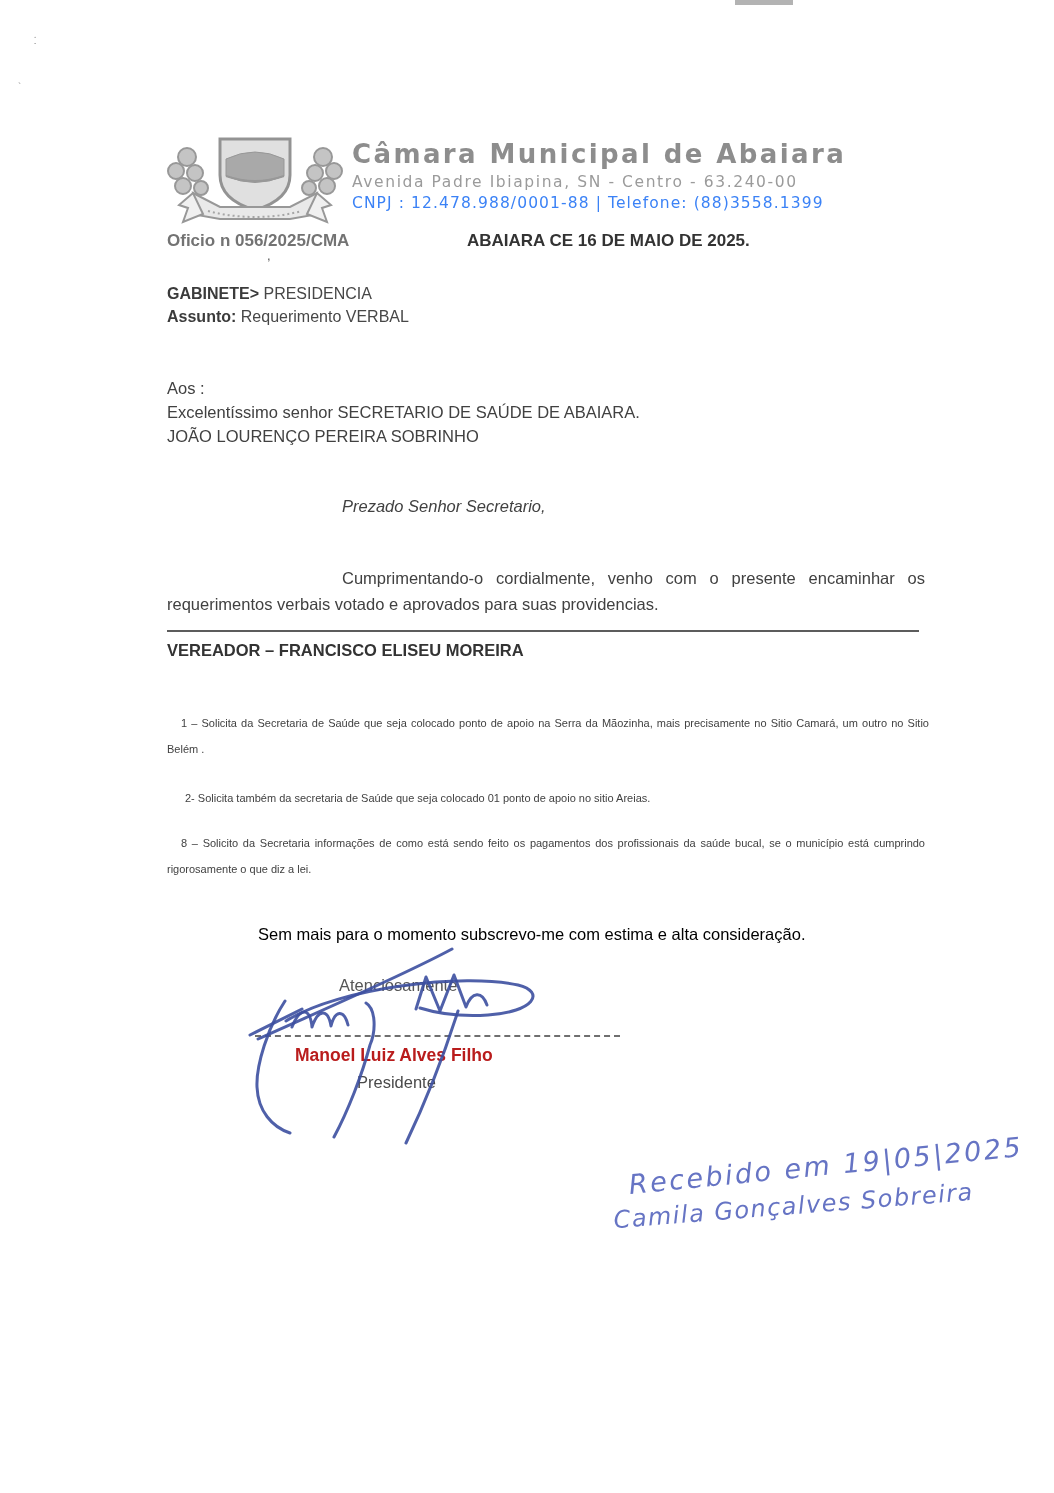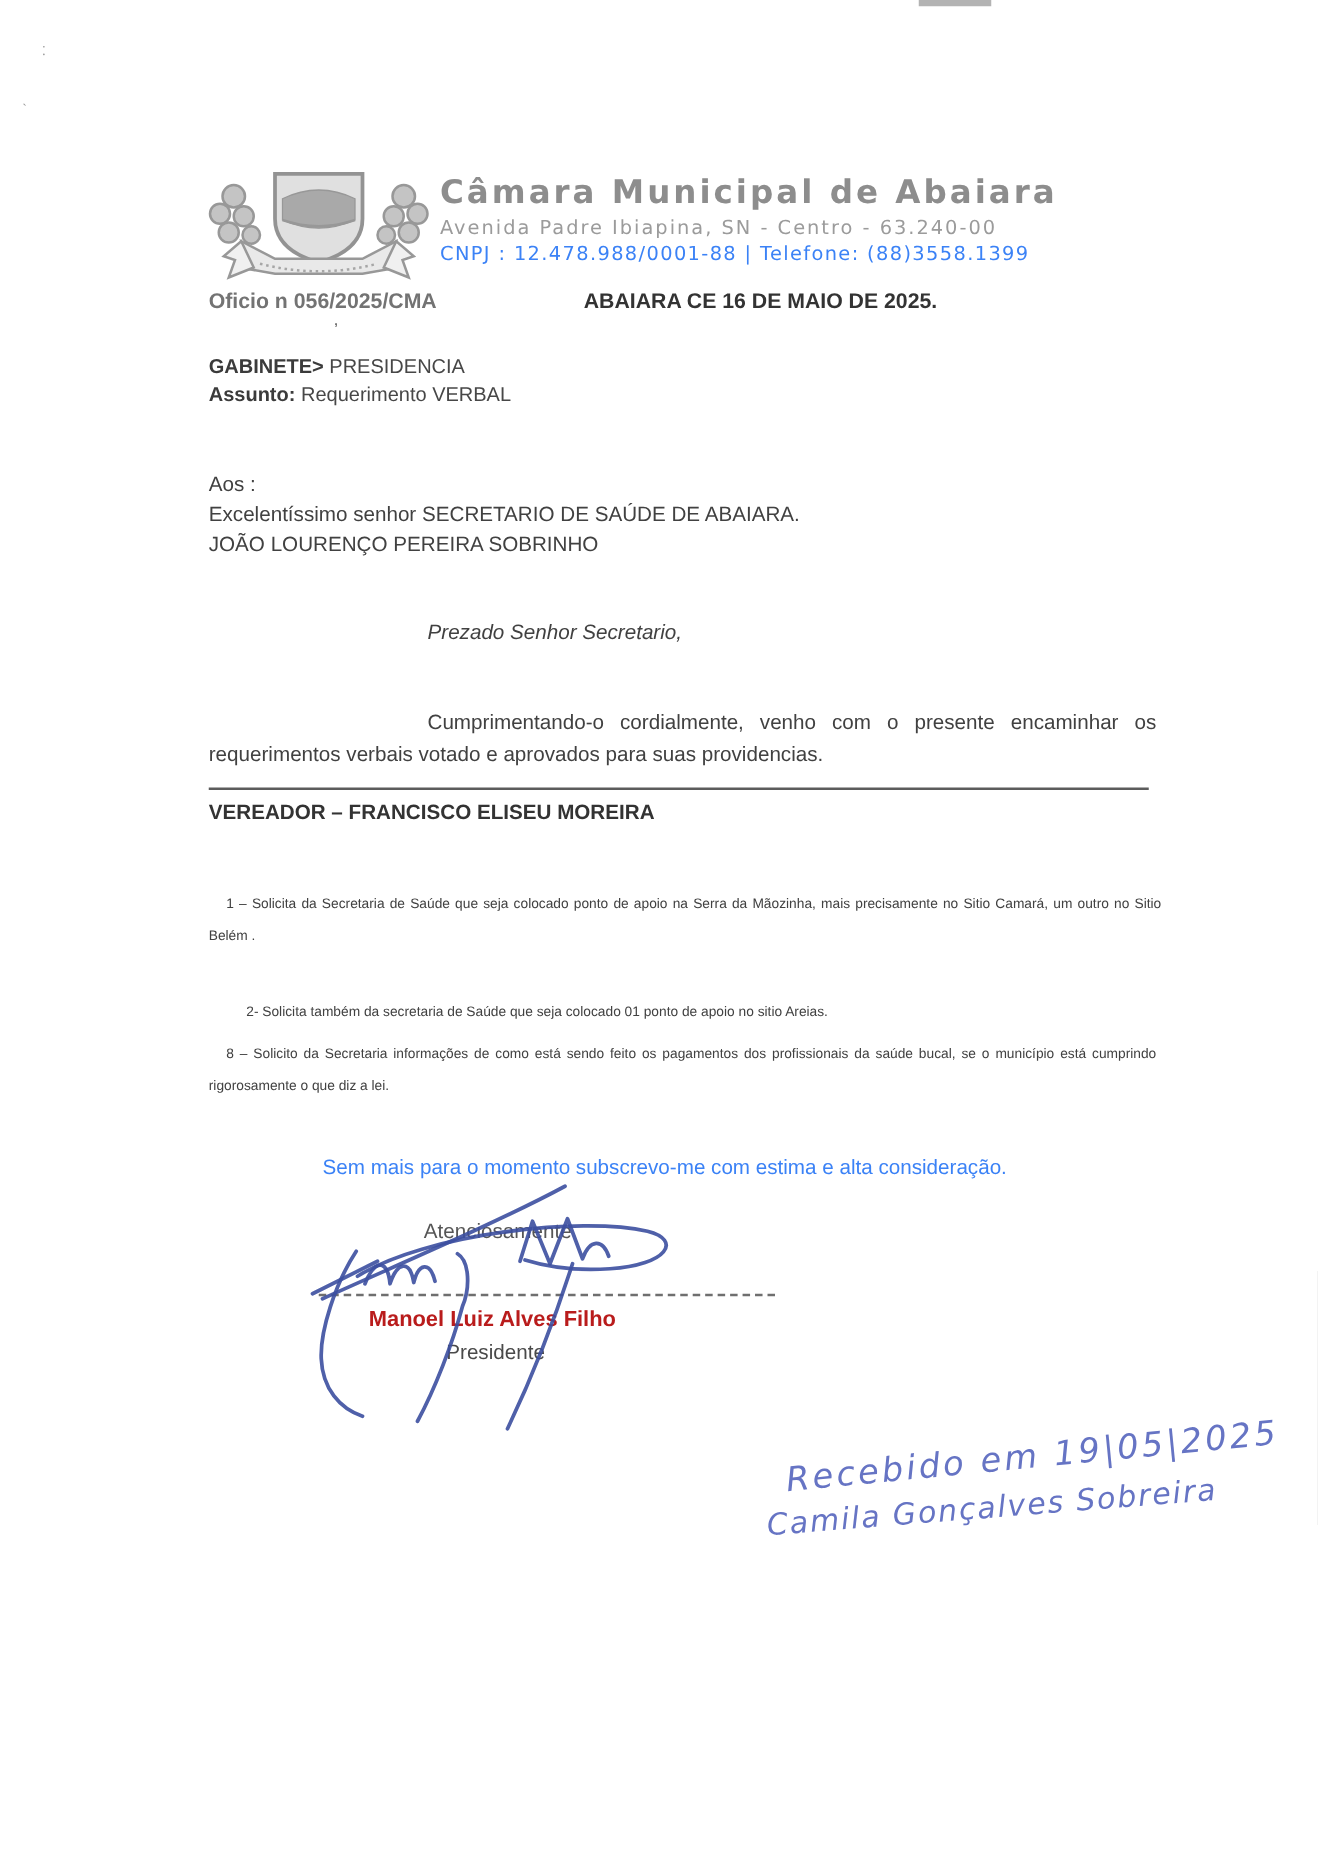--- a/index.html
+++ b/index.html
@@ -55,21 +55,21 @@
     font-size:16.5px;line-height:26px;color:#414141;
     text-indent:175px;text-align:justify;
   }
   .divider{left:167px;top:630px;width:752px;height:0;
     border-top:2px solid #3f3f3f;opacity:.85;}
   .vereador{left:167px;top:641px;font-size:16.5px;font-weight:bold;color:#333;}
   .item{font-size:11px;line-height:26px;color:#414141;text-indent:14px;}
   .item-1{left:167px;top:710px;width:762px;text-align:justify;}
   .item-2{left:167px;top:781px;width:775px;}
   .item-3{left:167px;top:830px;width:758px;text-align:justify;}
-  .closing{left:258px;top:925px;font-size:16.5px;color:#3b82f6;}
+  .closing{left:258px;top:925px;font-size:16.5px;color:#000000;}
   .valediction{left:339px;top:976px;font-size:16.5px;color:#565656;}
 
   
   .sig-dash{left:255px;top:1035px;width:365px;height:0;border-top:2px dashed #6f6f6f;}
   .sig-name{left:295px;top:1045px;font-size:17.5px;font-weight:bold;color:#b91c1c;}
   .sig-title{left:357px;top:1073px;font-size:16.5px;color:#4a4a4a;}
   .sig-svg{left:230px;top:915px;width:440px;height:235px;z-index:5;}
   .sig-svg path{
     fill:none;stroke:var(--signature-ink,#3c4fa0);
     stroke-width:3;stroke-linecap:round;stroke-linejoin:round;opacity:.9;
@@ -147,21 +147,21 @@
     <div>JOÃO LOURENÇO PEREIRA SOBRINHO</div>
   </div>
 
   <div class="abs salutation">Prezado Senhor Secretario,</div>
   <p class="abs intro" style="margin:0">Cumprimentando-o cordialmente, venho com o presente encaminhar os requerimentos verbais votado e aprovados para suas providencias.</p>
 
   <div class="abs divider"></div>
   <div class="abs vereador">VEREADOR – FRANCISCO ELISEU MOREIRA</div>
 
   <p class="abs item item-1" style="margin:0">1 – Solicita  da Secretaria de Saúde que seja colocado ponto de apoio na Serra da Mãozinha, mais precisamente no Sitio Camará, um outro no Sitio Belém .</p>
-  <p class="abs item item-2" style="margin:16px">2-  Solicita também da secretaria de Saúde que seja colocado 01 ponto de apoio no sitio Areias.</p>
+  <p class="abs item item-2" style="margin:4px">2-  Solicita também da secretaria de Saúde que seja colocado 01 ponto de apoio no sitio Areias.</p>
   <p class="abs item item-3" style="margin:0">8 – Solicito da Secretaria informações de como está sendo feito os pagamentos dos profissionais da saúde bucal, se o município está cumprindo rigorosamente o que diz a lei.</p>
 
   <div class="abs closing">Sem mais para o momento subscrevo-me com estima e alta consideração.</div>
   <div class="abs valediction">Atenciosamente</div>
 
   <div class="abs sig-dash"></div>
   <div class="abs sig-name">Manoel Luiz Alves Filho</div>
   <div class="abs sig-title">Presidente</div>
 
   <svg class="abs sig-svg" viewBox="0 0 440 235" aria-hidden="true">

